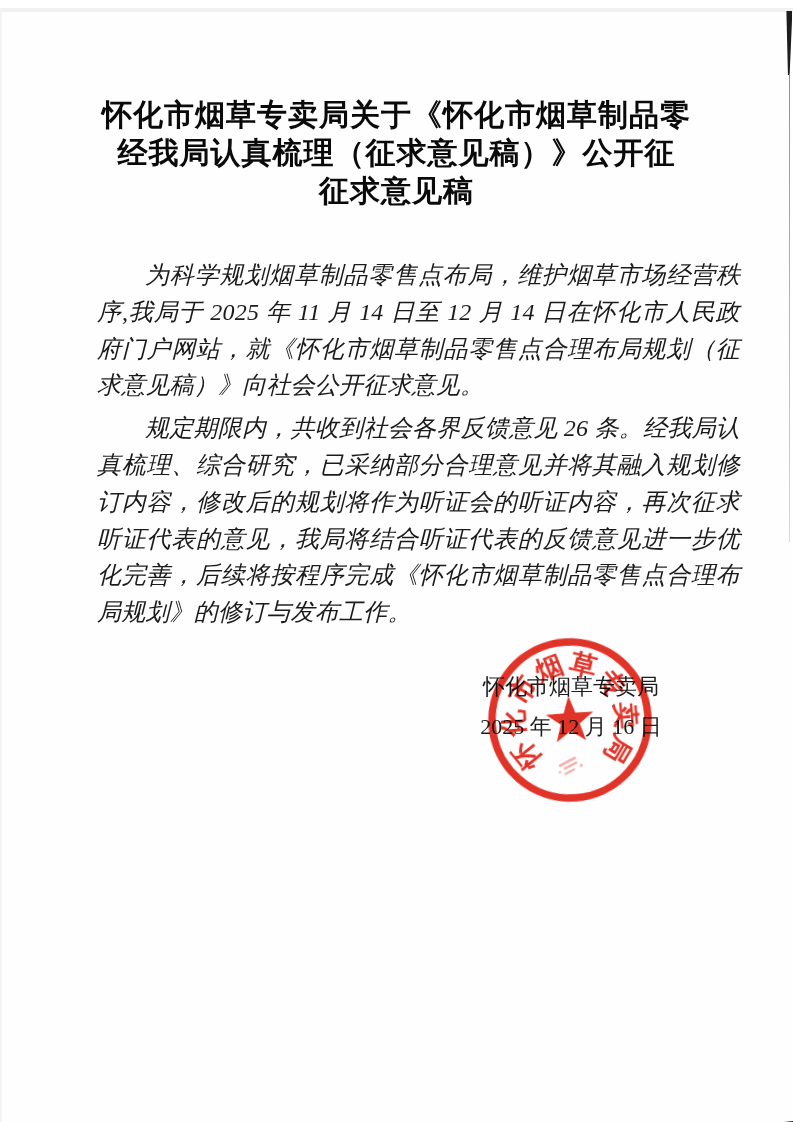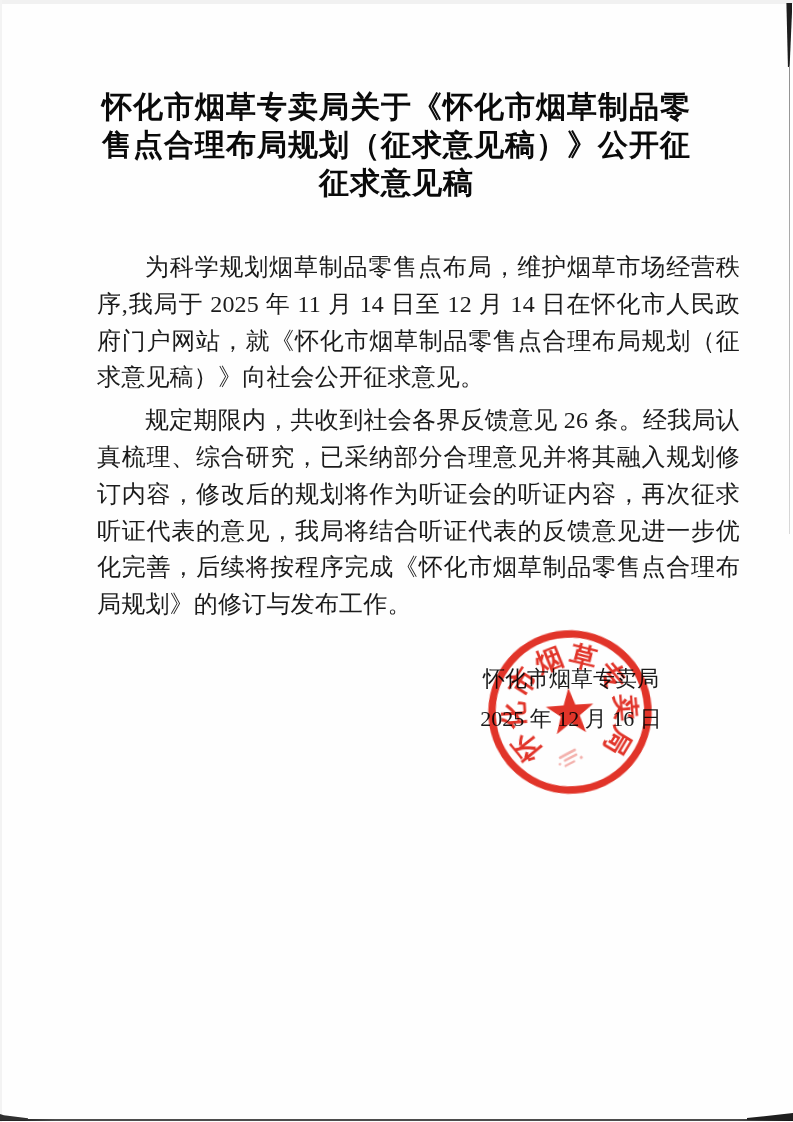--- a/index.html
+++ b/index.html
@@ -24,36 +24,37 @@
   .scan-line-right{position:absolute;top:66px;right:3px;width:1px;height:468px;
     background:linear-gradient(#8f8f8f,#d9d9d9);}
   .scan-edge-bottom{position:absolute;bottom:1px;left:0;width:100%;height:2px;
     background:linear-gradient(to right,#262626 0 3%,#4c4c4c 7% 93%,#141414 100%);}
   .scan-smudge-bottomleft{position:absolute;bottom:2px;left:0;width:28px;height:6px;background:#303030;
     clip-path:polygon(0 0,14% 20%,100% 72%,100% 100%,0 100%);}
   .scan-smudge-bottomright{position:absolute;bottom:2px;right:0;width:46px;height:7px;background:#1f1f1f;
     clip-path:polygon(0 72%,100% 0,100% 100%,0 100%);}
   
   .title{
-    margin:0;
+    margin:8px;
     padding-top:88px;
     text-align:center;
     font-size:30px;
     line-height:38px;
     font-weight:700;
     letter-spacing:1px;
     color:#0a0a0a;
   }
   .title-line{display:block;}
   
   .body-text{
     margin-top:47px;
     padding-left:97px;
     padding-right:53px;
     color:#1b1b1b;
+    font-style:italic;
   }
   .para{
     margin:0;
     font-size:24px;
     line-height:36.8px;
     letter-spacing:0.2px;
     text-align:justify;
     text-indent:2em;
   }
   .para + .para{margin-top:6px;}
@@ -97,21 +98,21 @@
   <div class="scan-edge-top"></div>
   <div class="scan-edge-left"></div>
   <div class="scan-tick-topright"></div>
   <div class="scan-line-right"></div>
   <div class="scan-edge-bottom"></div>
   <div class="scan-smudge-bottomleft"></div>
   <div class="scan-smudge-bottomright"></div>
 
   <h1 class="title">
     <span class="title-line">怀化市烟草专卖局关于《怀化市烟草制品零</span>
-    <span class="title-line">售点合理布局规划（征求意见稿）》公开征</span>
+    <span class="title-line">经我局认真梳理（征求意见稿）》公开征</span>
     <span class="title-line">征求意见稿</span>
   </h1>
 
   <div class="body-text">
     <p class="para">为科学规划烟草制品零售点布局，维护烟草市场经营秩序,我局于 2025 年 11 月 14 日至 12 月 14 日在怀化市人民政府门户网站，就《怀化市烟草制品零售点合理布局规划（征求意见稿）》向社会公开征求意见。</p>
     <p class="para">规定期限内，共收到社会各界反馈意见 26 条。经我局认真梳理、综合研究，已采纳部分合理意见并将其融入规划修订内容，修改后的规划将作为听证会的听证内容，再次征求听证代表的意见，我局将结合听证代表的反馈意见进一步优化完善，后续将按程序完成《怀化市烟草制品零售点合理布局规划》的修订与发布工作。</p>
   </div>
 
   <div class="signature">
     <div class="issuer">怀化市烟草专卖局</div>

